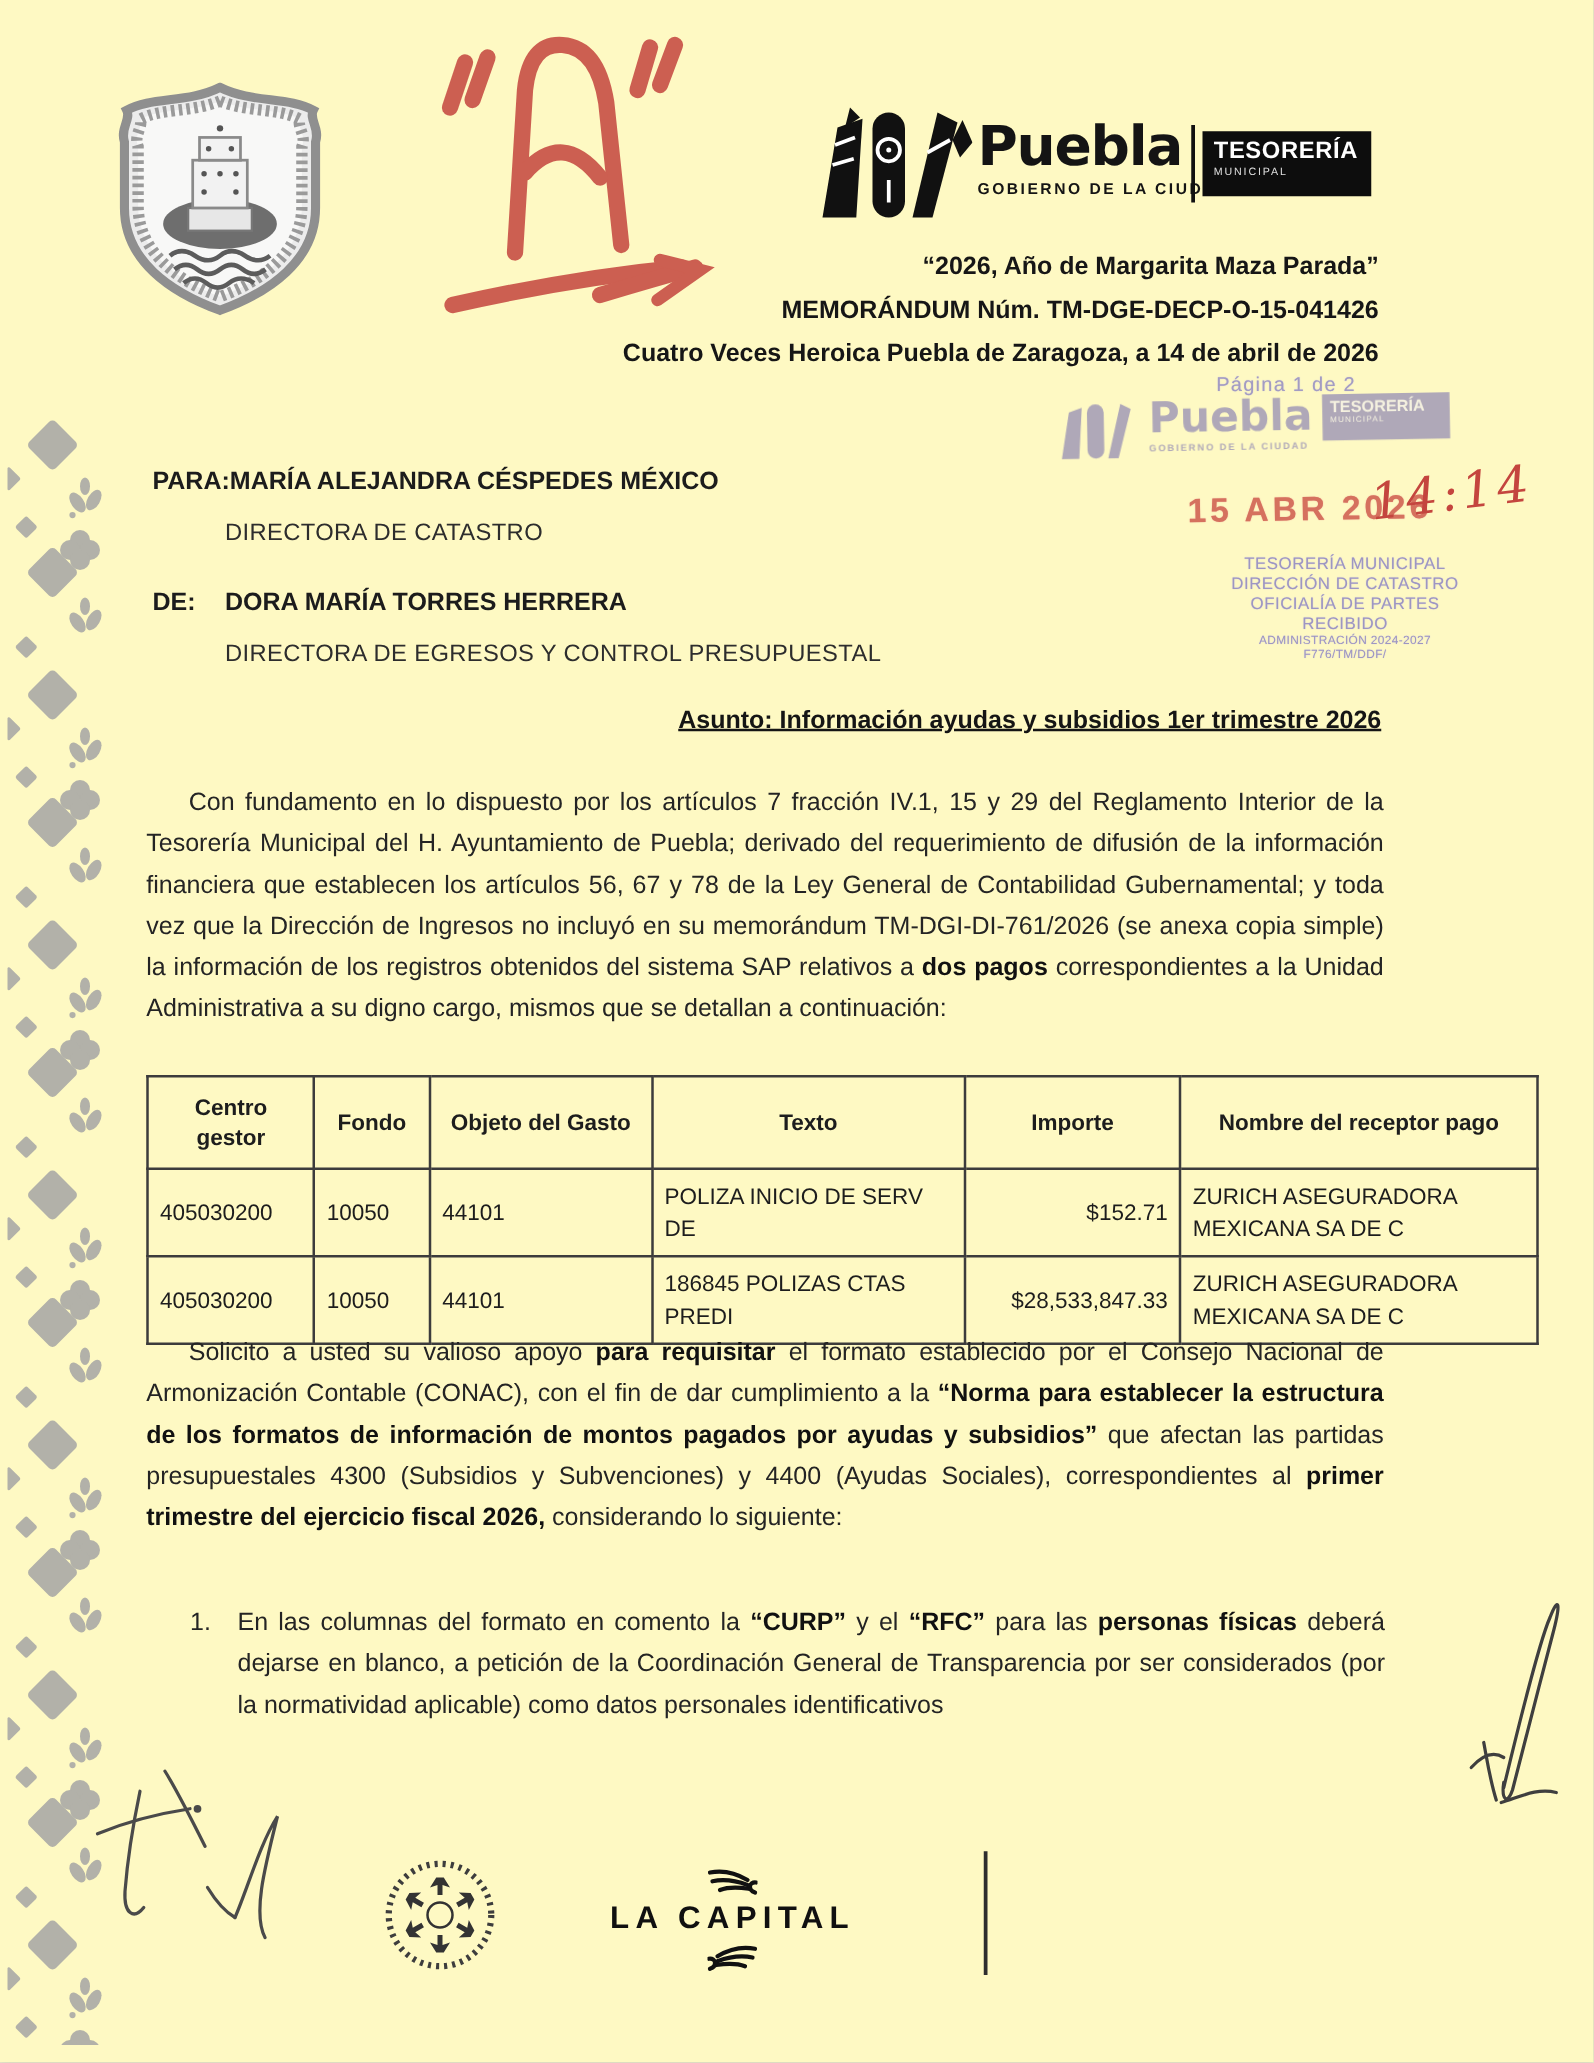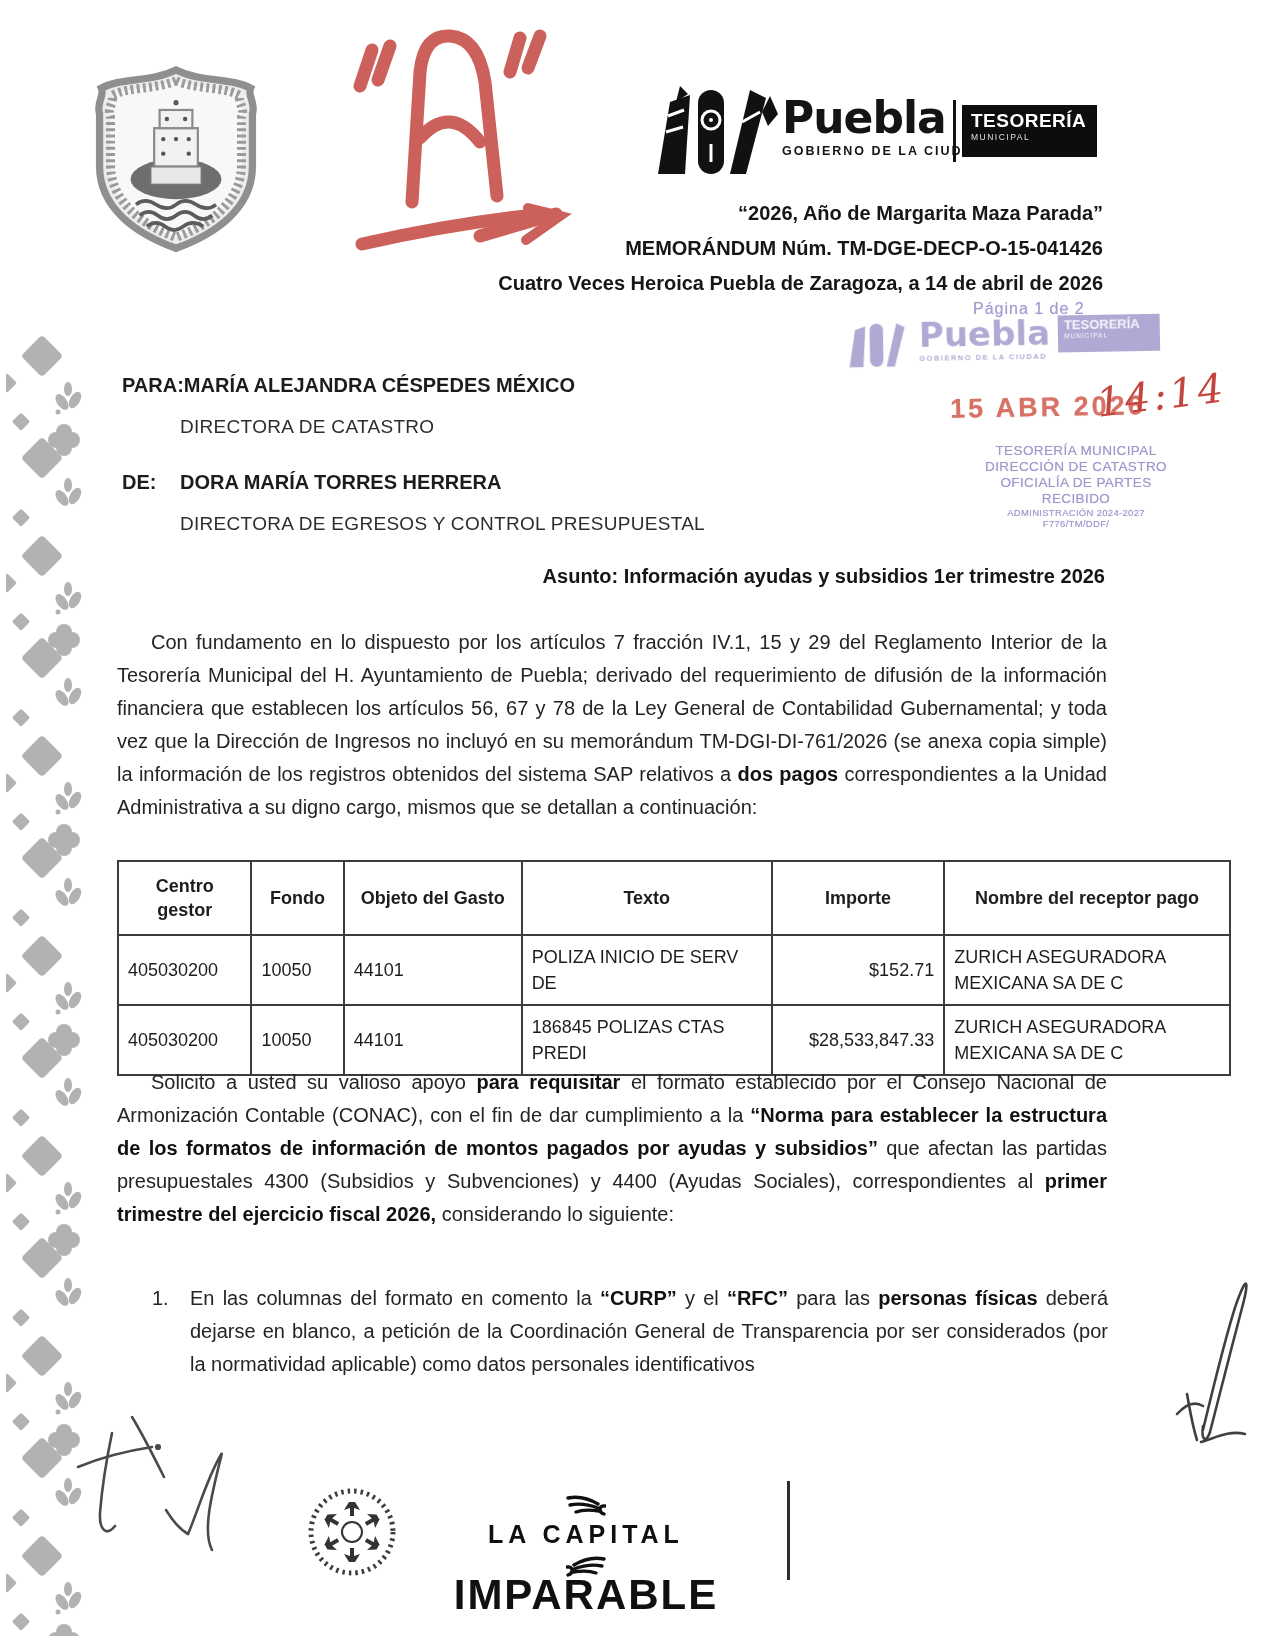--- a/index.html
+++ b/index.html
@@ -1,16 +1,16 @@
 <!DOCTYPE html>
 <html lang="es"><head>
 <meta charset="utf-8">
 <style>
   html,body{margin:0;padding:0;background:#d8d8d4;}
-  .page{position:relative;width:1275px;height:1650px;margin:0 auto;background:#ffffff;
+  .page{position:relative;width:1275px;height:1650px;margin:0 auto;background:#fef9c3;
         font-family:"Liberation Sans",sans-serif;color:#222;overflow:hidden;
         box-shadow:0 0 8px rgba(0,0,0,.25);}
   .abs{position:absolute;}
   .b{font-weight:700;color:#111;}
 
   
   .brand-word{font-family:"DejaVu Sans",sans-serif;font-weight:700;font-size:44px;
               letter-spacing:-1px;color:#141414;line-height:1;}
   .brand-sub{font-weight:700;font-size:12.5px;letter-spacing:2px;color:#141414;margin-top:4px;}
   .badge{background:#0d0d0d;color:#fff;width:126px;height:47px;padding:5px 0 0 9px;}
@@ -38,21 +38,21 @@
   .stamp-office .tiny{font-size:9.5px;line-height:11px;letter-spacing:.3px;}
 
   
   .addr{left:122px;top:374px;font-size:20px;color:#1c1c1c;}
   .addr .row{display:flex;}
   .addr .lab{font-weight:700;min-width:58px;}
   .addr .nm{font-weight:700;}
   .addr .ttl{margin-left:58px;margin-top:19px;font-size:19px;font-weight:400;color:#2d2d2d;letter-spacing:.3px;}
   .gap{height:33px;}
 
-  .subject{left:117px;top:565px;width:988px;text-align:right;font-weight:700;font-size:20px;color:#151515;}
+  .subject{left:117px;top:565px;width:988px;text-align:right;font-weight:700;font-size:20px;color:#151515;text-decoration:underline;}
 
   .para{font-size:20px;line-height:33px;text-align:justify;color:#242424;margin:0;}
   .ind{text-indent:34px;}
   #p1{left:117px;top:626px;width:990px;}
   #p2{left:117px;top:1066px;width:990px;}
   .listitem{left:152px;top:1282px;width:956px;display:flex;}
   .listitem .num{min-width:38px;font-size:20px;line-height:33px;color:#242424;}
 
   
   .tblwrap{left:117px;top:860px;width:1114px;}
@@ -323,18 +323,17 @@
       <span>LA CAPITAL</span>
       <svg width="40" height="24" viewBox="0 0 40 24" style="transform:scaleX(-1)">
         <g fill="none" stroke="#111" stroke-width="3.4" stroke-linecap="round">
           <path d="M2 6 C12 4 22 6 32 12"></path>
           <path d="M4 13 C14 11 24 13 32 16"></path>
           <path d="M10 20 C18 17 26 18 33 19"></path>
           <path d="M38 22 C32 20 33 13 39 14"></path>
         </g>
       </svg>
     </div>
-    <div class="l2">IMPARABLE</div>
   </div>
 
   <div class="abs divider"></div>
 
 </div>
 
 </body></html>

